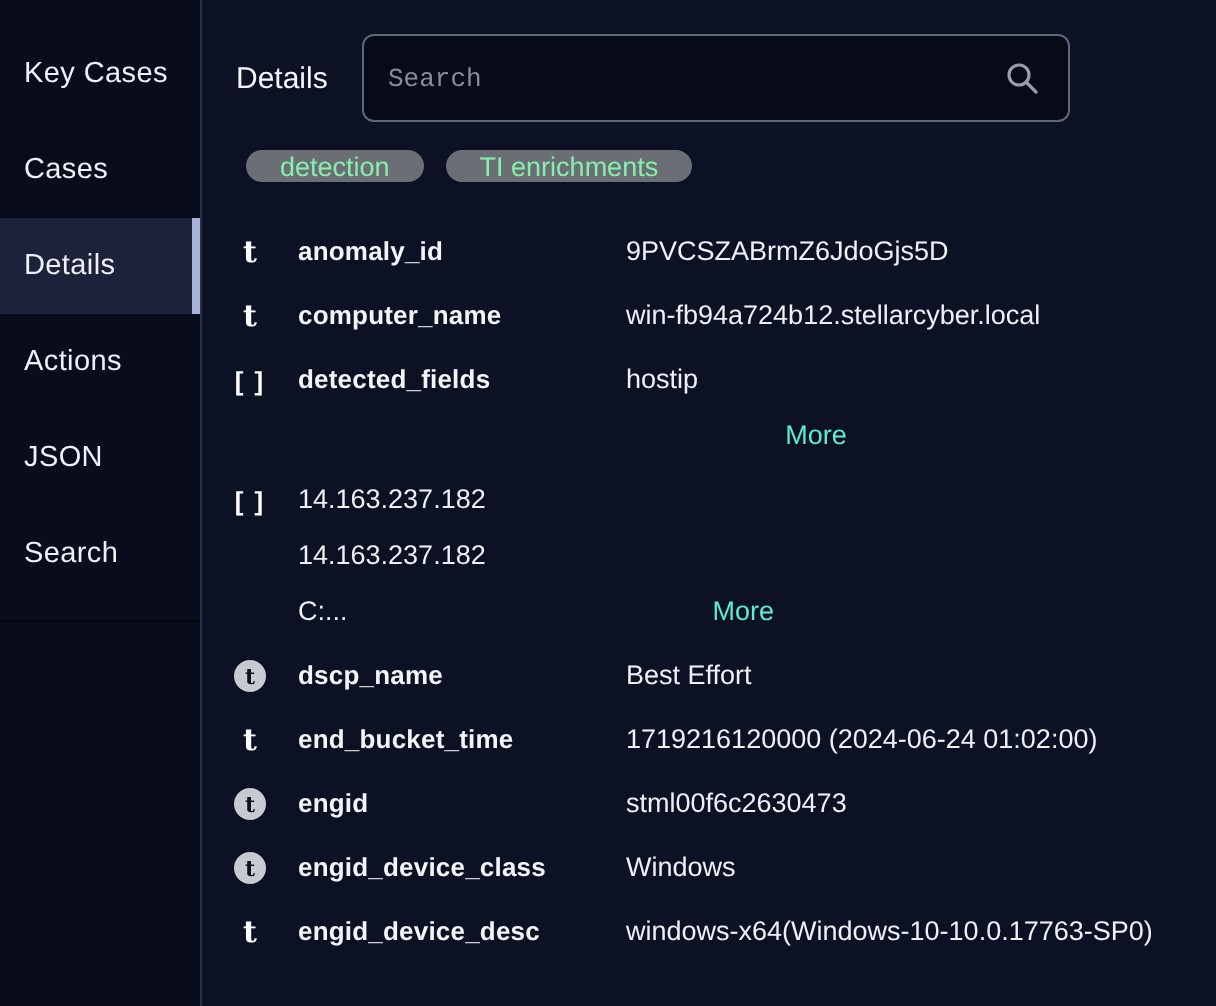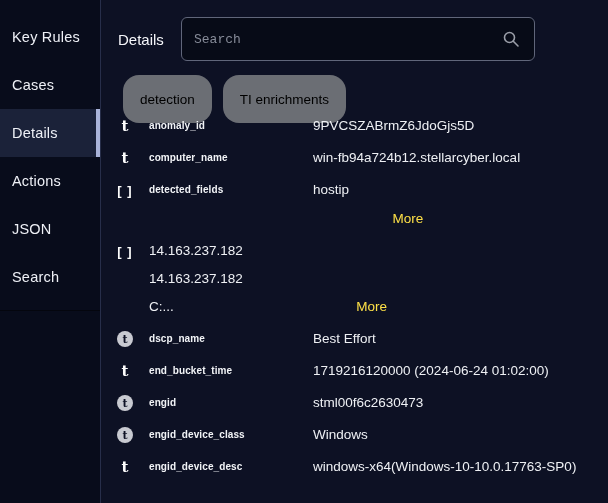--- a/index.html
+++ b/index.html
@@ -20,47 +20,47 @@
   .main { flex:1 1 auto; background:#0d1124; }
 
   .hdr { display:flex; align-items:center; padding:17px 0 0 17px; height:61px; }
   .hdr-title { width:63px; color:#f5f6fa; font-size:15px; font-weight:500; }
   .searchbox { position:relative; width:354px; height:44px; background:#070b17; border:1px solid #60667a; border-radius:6px; }
   .searchbox input { width:100%; height:100%; background:transparent; border:none; outline:none; color:#e8eaef; font-size:13px; padding:0 40px 0 12px; font-family:Liberation Mono, monospace; }
   .searchbox input::placeholder { color:#878c99; }
   .search-icon { position:absolute; right:14px; top:50%; transform:translateY(-50%); width:18px; height:18px; cursor:pointer; }
 
   .chips { display:flex; gap:11px; padding-left:22px; margin-top:14px; height:32px; }
-  .chip { display:inline-flex; align-items:center; height:48px; padding:0 17px; border-radius:16px; background:#6b6e74; color:#000000; font-size:13.5px; cursor:pointer; white-space:nowrap; }
+  .chip { display:inline-flex; align-items:center; height:16px; padding:0 17px; border-radius:16px; background:#6b6e74; color:#86efac; font-size:13.5px; cursor:pointer; white-space:nowrap; }
 
   
   .fields { margin-top:3px; }
   .frow { display:flex; align-items:flex-start; padding:2px 0; }
   .icon-col { width:48px; display:flex; justify-content:center; align-items:center; height:28px; flex:0 0 auto; }
-  .name-col { width:164px; line-height:28px; color:#f2f4f7; font-size:10px; font-weight:700; letter-spacing:.1px; flex:0 0 auto; }
+  .name-col { width:164px; line-height:28px; color:#f2f4f7; font-size:13px; font-weight:700; letter-spacing:.1px; flex:0 0 auto; }
   .value-col { width:238px; flex:0 0 auto; }
   .vline { line-height:28px; color:#eef0f4; font-size:13.5px; white-space:nowrap; }
   .vline.split { display:flex; justify-content:space-between; }
   .more-center { width:190px; text-align:center; line-height:28px; }
-  .more-link { color:#fde047; font-size:13.5px; font-weight:500; cursor:pointer; }
+  .more-link { color:#5eead4; font-size:13.5px; font-weight:500; cursor:pointer; }
 
   .icon-text { color:#fdfdfd; font-family:"DejaVu Serif", serif; font-weight:700; font-size:15px; line-height:1; }
   .icon-array { color:#fdfdfd; font-weight:700; font-size:13px; letter-spacing:1px; line-height:1; }
   .icon-circle { width:16px; height:16px; border-radius:50%; background:#c8cad1; display:flex; align-items:center; justify-content:center; }
   .icon-circle b { color:#0d1124; font-family:"DejaVu Serif", serif; font-weight:700; font-size:11px; line-height:1; }
 </style>
 </head>
 <body>
 
 <div class="app">
 
   <div class="sidebar">
     <div class="sidebar-nav">
         <div class="sidebar-item">
-          <span>Key Rules</span>
+          <span>Key Cases</span>
         </div>
         <div class="sidebar-item">
           <span>Cases</span>
         </div>
         <div class="sidebar-item selected">
           <span>Details</span>
         </div>
         <div class="sidebar-item">
           <span>Actions</span>
         </div>

